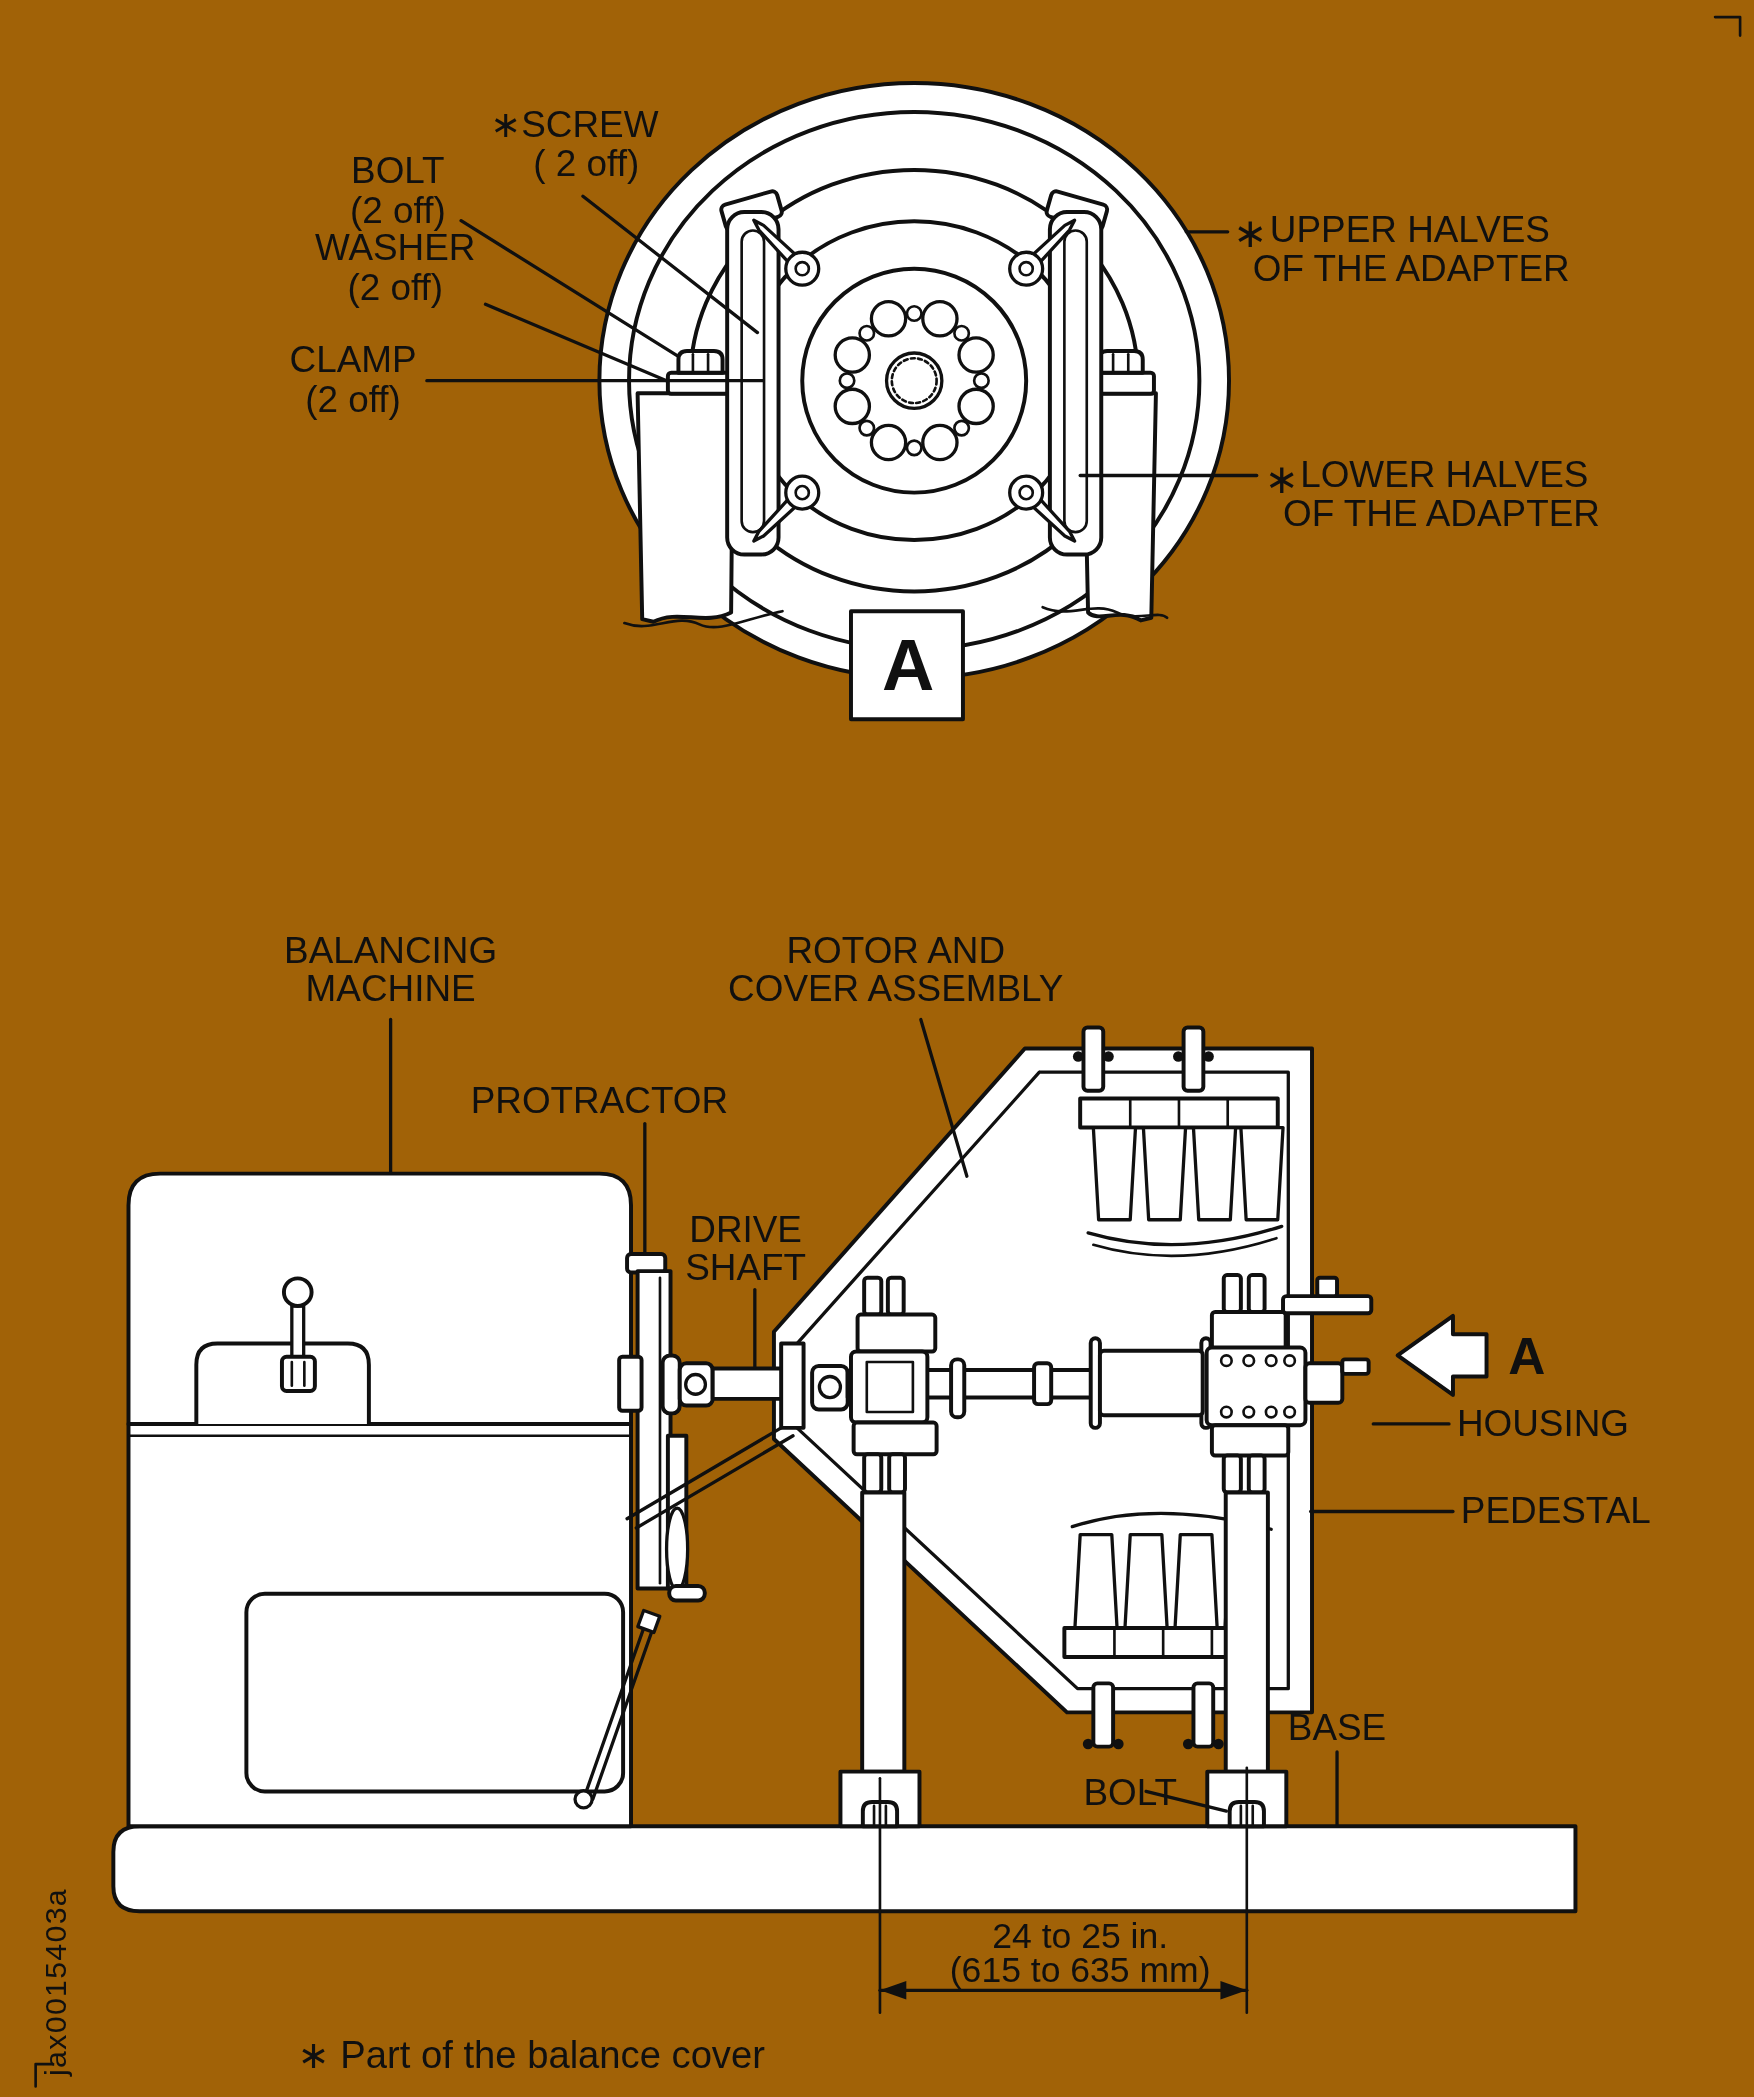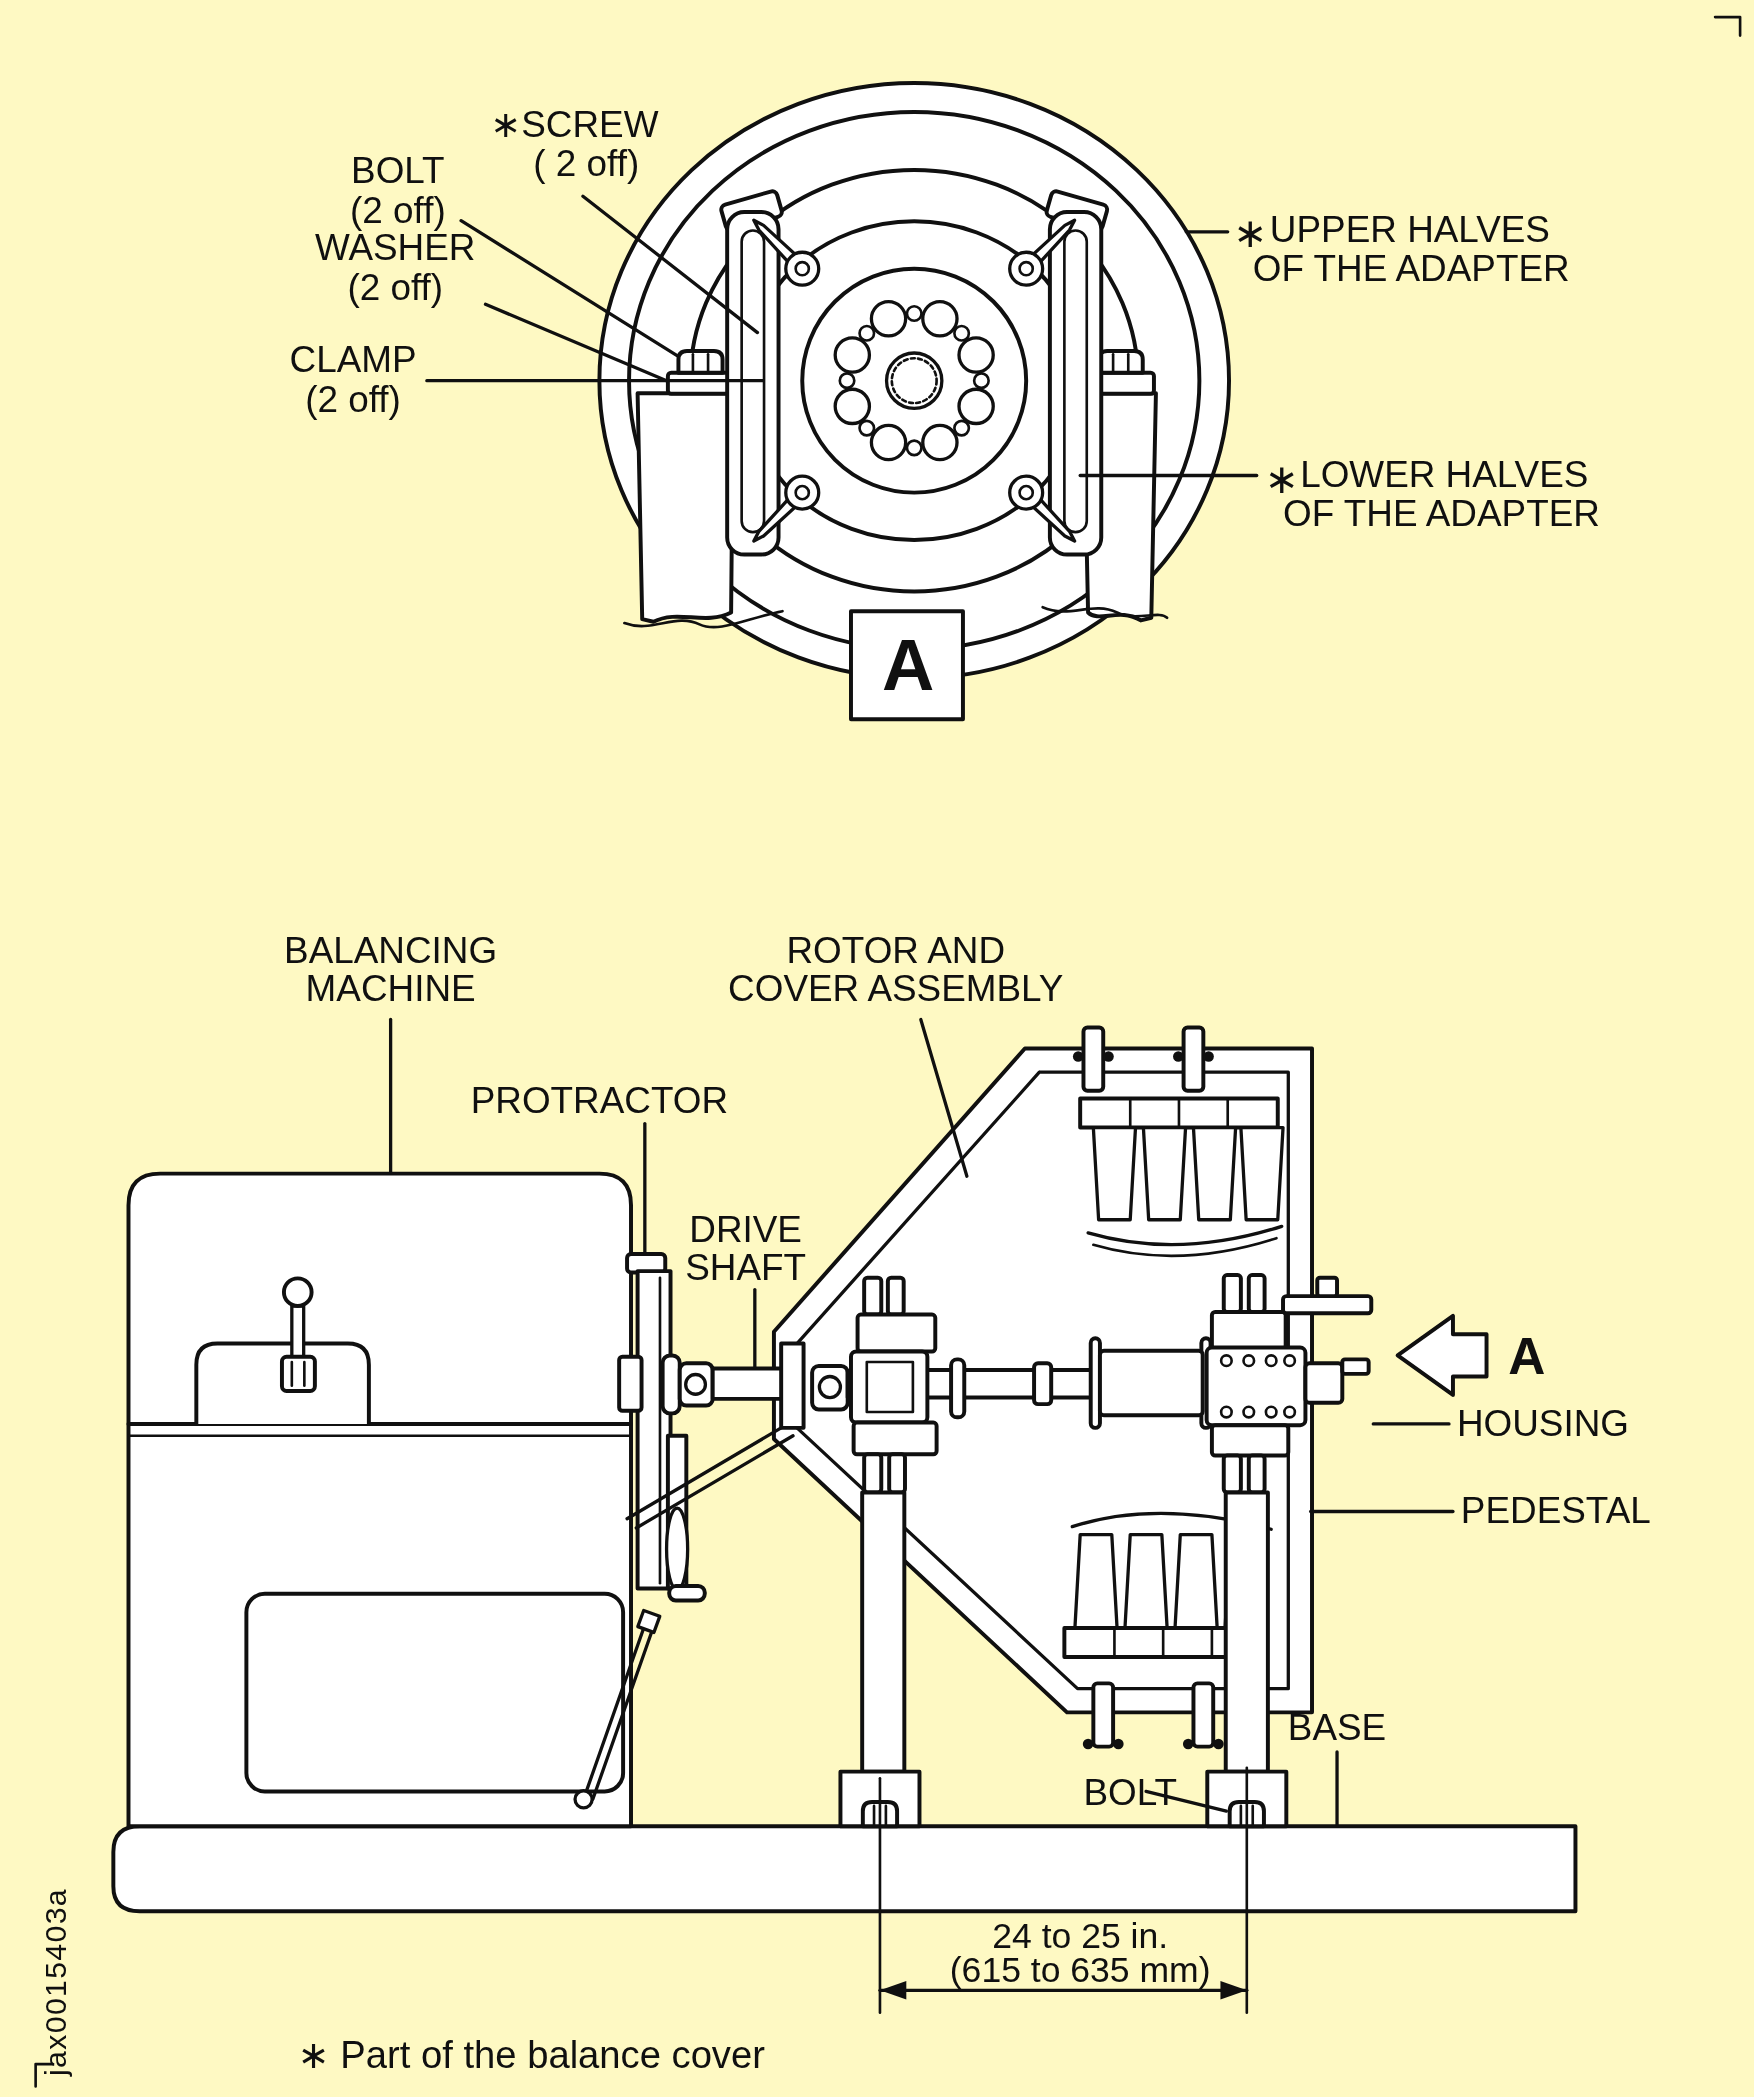--- a/index.html
+++ b/index.html
@@ -1,16 +1,16 @@
 <!DOCTYPE html>
 <html style="font-size:10.5px"><head>
 <meta charset="utf-8">
 <style>
   html,body{margin:0;padding:0;background:#e8e8e8;}
-  #page{width:1754px;height:2097px;background:#fef9c3;position:relative;margin:0 auto;
+  #page{width:1754px;height:2097px;background:#a16207;position:relative;margin:0 auto;
         font-family:"Liberation Sans","DejaVu Sans",sans-serif;}
   svg{display:block}
   .ln{stroke:#101010;fill:none;stroke-width:6;stroke-linecap:round;stroke-linejoin:round}
   .w{stroke:#101010;fill:#ffffff;stroke-width:6;stroke-linecap:round;stroke-linejoin:round}
   .f{fill:#101010;stroke:none}
   .med{stroke-width:5}
   .thin{stroke-width:4}
   .lead{stroke:#101010;stroke-width:5;fill:none;stroke-linecap:round}
   text{fill:#101010;font-family:"Liberation Sans","DejaVu Sans",sans-serif;font-size:56px;}
   .mid{text-anchor:middle}

